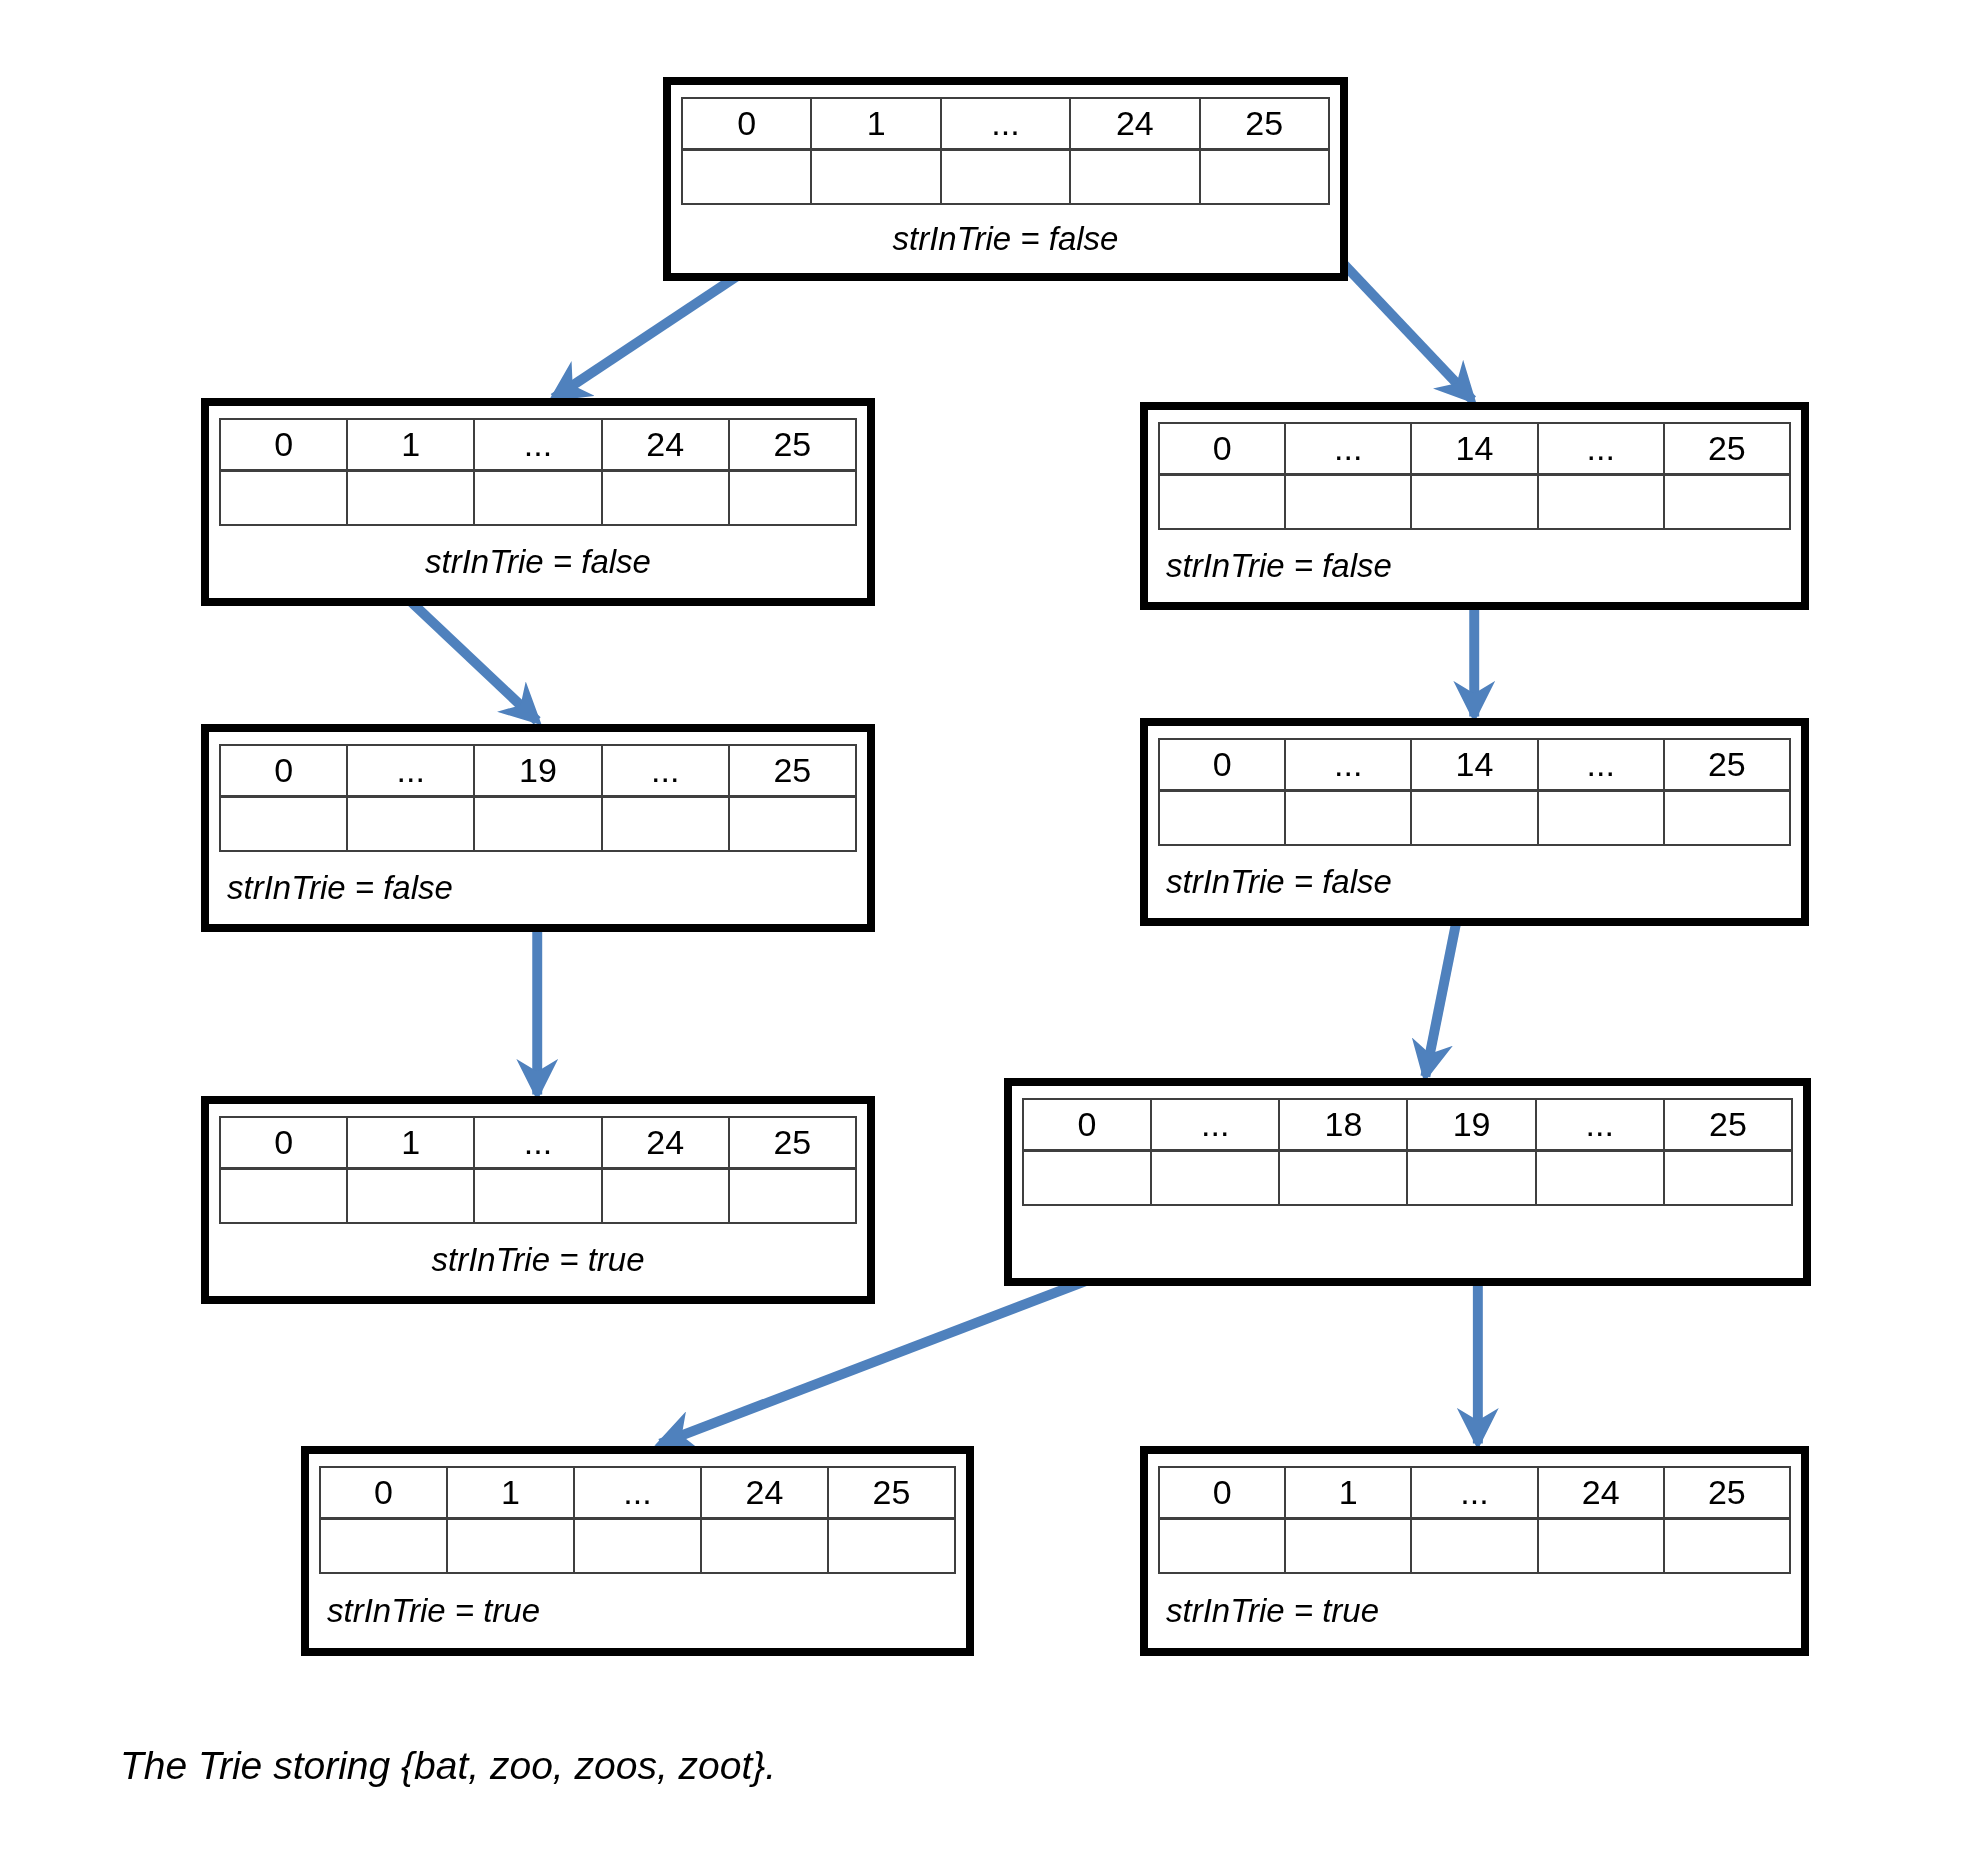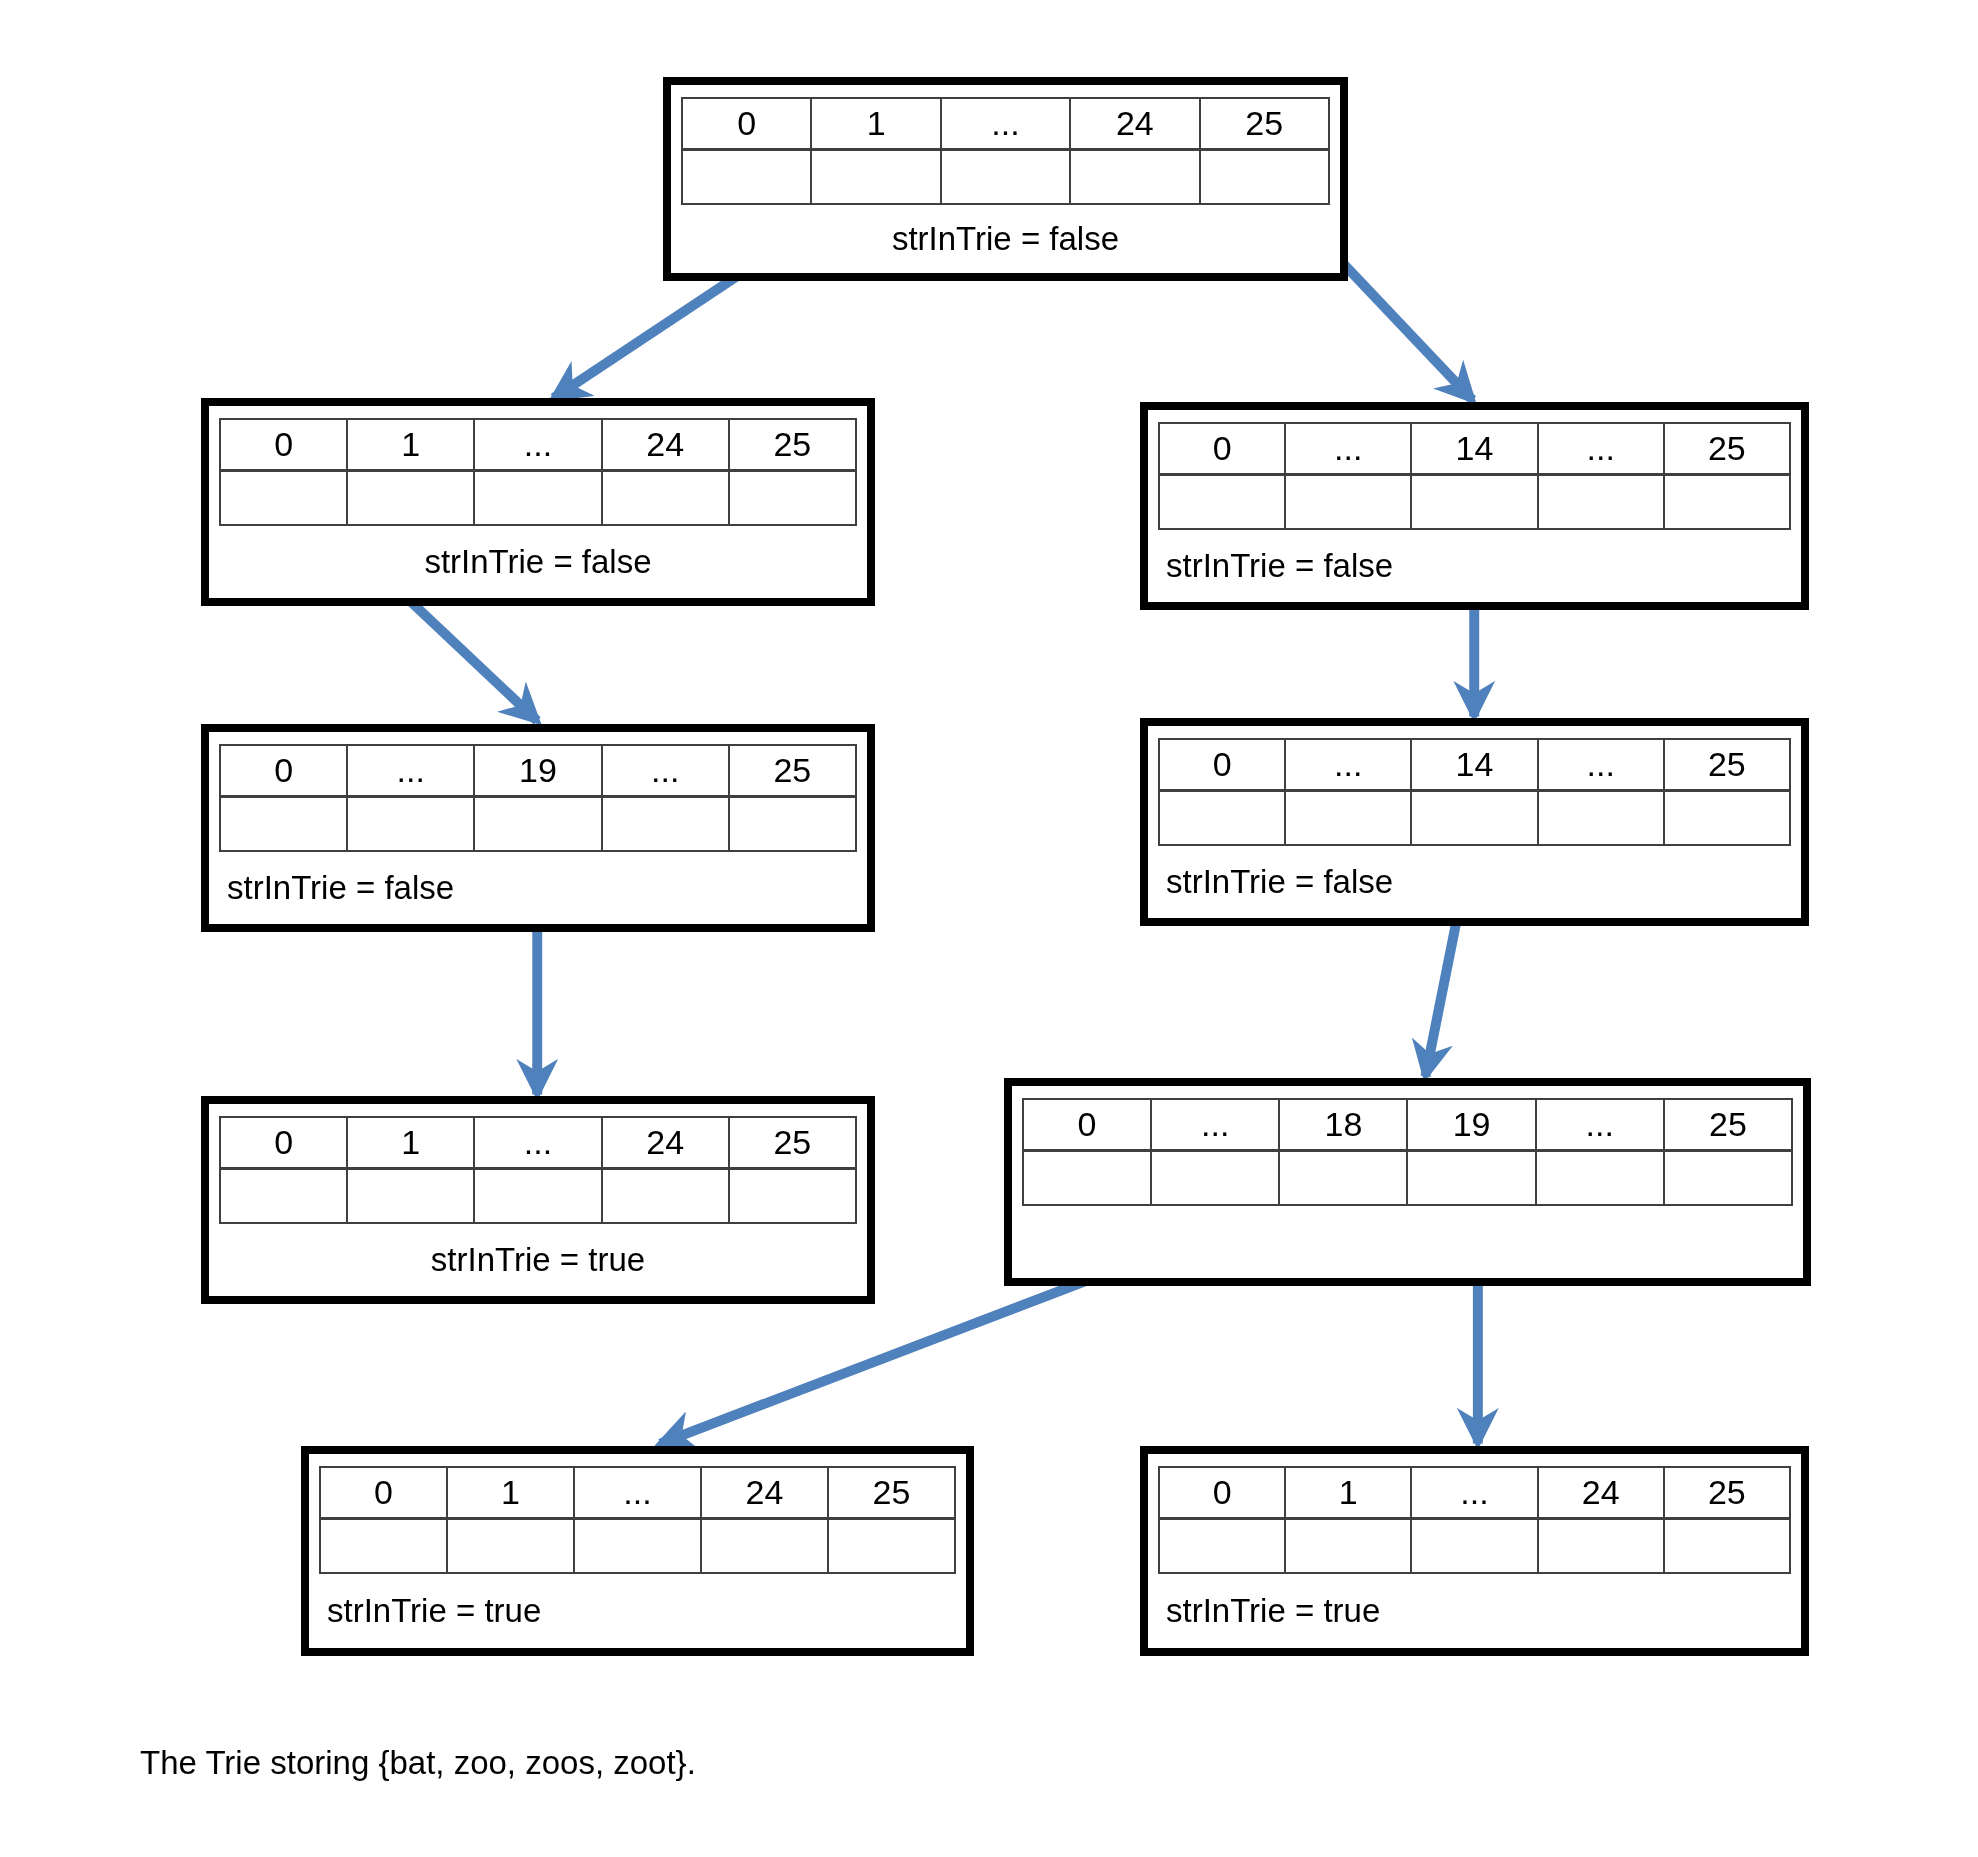--- a/index.html
+++ b/index.html
@@ -17,27 +17,27 @@
     margin:11.8px 10px 0 10px;width:calc(100% - 20px);
   }
   .cells td{
     border:2.7px solid #3f3f3f;height:49px;text-align:center;
     font-size:34px;padding:0;background:#fff;
   }
   .cells tr.hdr-row td{border-bottom:3.6px solid #3f3f3f;}
   .cells tr.val-row td{height:52px;}
   .flag{
     flex:1;display:flex;align-items:center;justify-content:center;
-    font-size:33px;white-space:nowrap;
+    font-size:33px;white-space:nowrap;font-style:italic;
   }
   .flag.left{justify-content:flex-start;padding-left:18px;}
   .flag .gap{display:inline-block;width:83px;}
   #arrow-layer{position:absolute;left:0;top:0;pointer-events:none;}
   #caption{
-    position:absolute;left:140px;top:1744px;font-size:33px;
+    position:absolute;left:120px;top:1744px;font-size:39px;font-style:italic;
   }
 </style>
 </head>
 <body>
 
 <div id="canvas">
   <svg id="arrow-layer" width="1978" height="1857" viewBox="0 0 2187 2053" xmlns="http://www.w3.org/2000/svg">
     <defs>
       <marker id="ah" viewBox="0 0 10 10" refX="8.5" refY="5" markerWidth="4.2" markerHeight="4.2" orient="auto" markerUnits="strokeWidth">
         <path d="M0,0 L10,5 L0,10 L3,5 Z" fill="#4f81bd"></path>

